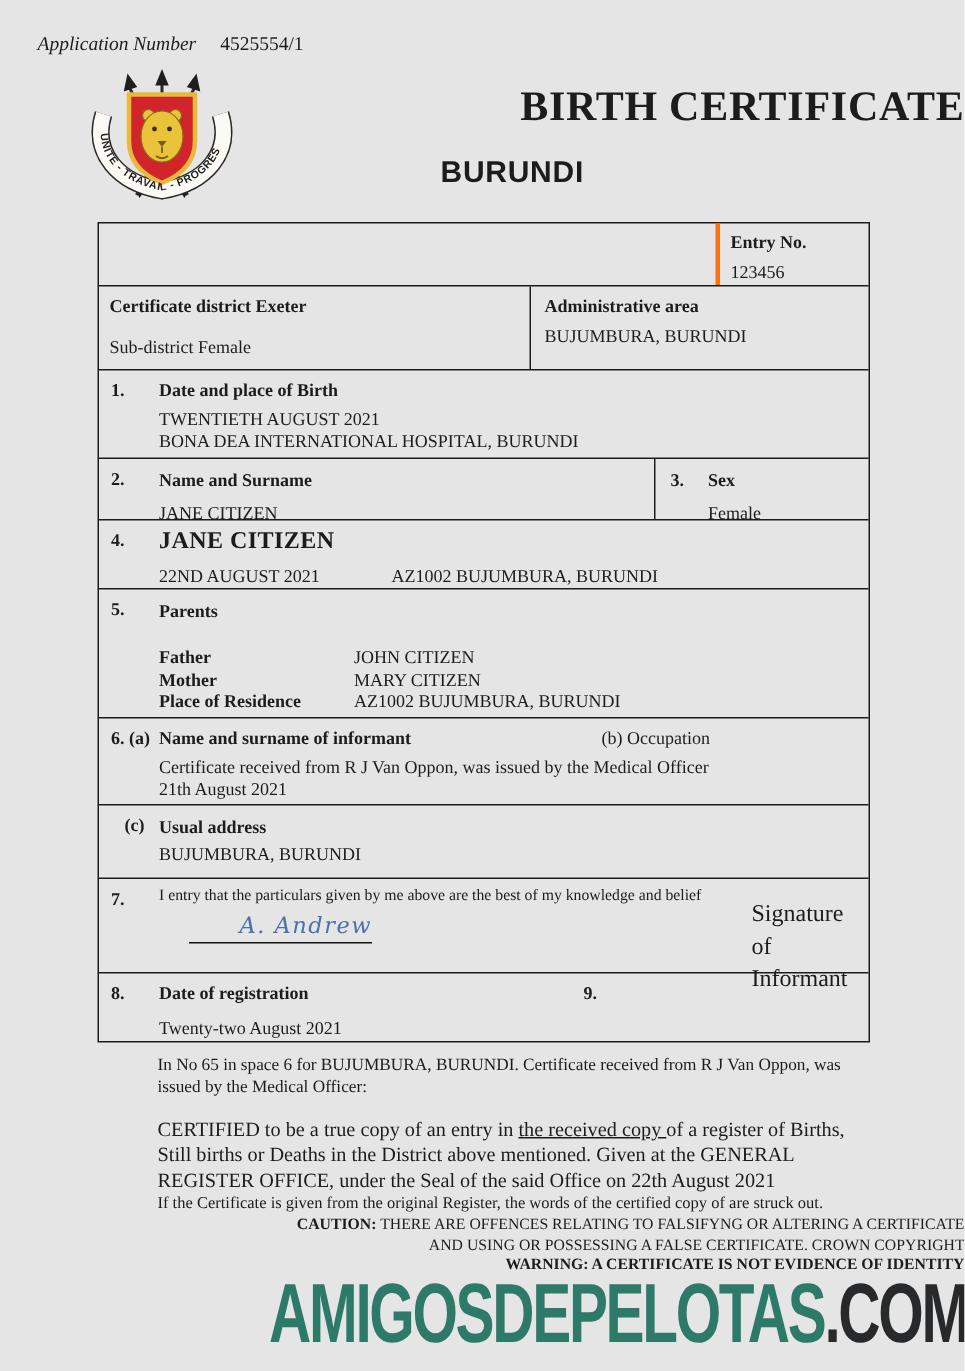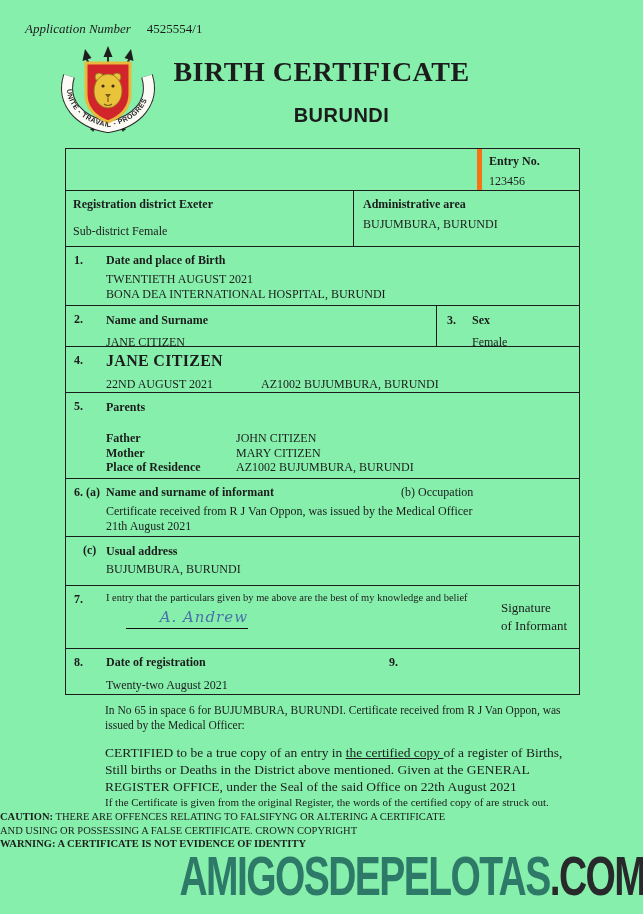--- a/index.html
+++ b/index.html
@@ -1,30 +1,30 @@
 <!DOCTYPE html>
 <html><head>
 <meta charset="utf-8">
 <style>
   html, body { margin: 0; padding: 0; background: #ffffff; }
   .page {
     position: relative;
     width: 643px; height: 914px;
-    background: #86efac;
+    background: #e5e5e5;
     font-family: "Liberation Serif", serif;
     color: #1c1c1c;
     overflow: hidden;
   }
   
   .app-line { position: absolute; left: 25px; top: 21px; font-size: 13px; }
   .app-label { font-style: italic; margin-right: 16px; }
   .logo-box { position: absolute; left: 57px; top: 46px; width: 102px; height: 92px; }
   .doc-title {
     position: absolute; left: 0; top: 56px; width: 643px;
-    text-align: center; font-size: 28px; font-weight: bold; letter-spacing: 0.5px;
+    text-align: right; font-size: 28px; font-weight: bold; letter-spacing: 0.5px;
   }
   .doc-country {
     position: absolute; left: 0; top: 104px; width: 643px;
     text-align: center; font-family: "Liberation Sans", sans-serif;
     font-weight: bold; font-size: 20px; letter-spacing: 0.5px; padding-left: 20px;
   }
   
   .cert-table {
     position: absolute; left: 65px; top: 148px; width: 515px;
     border: 1.5px solid #1c1c1c; box-sizing: border-box;
@@ -32,21 +32,21 @@
   }
   .trow { position: relative; border-bottom: 1px solid #1c1c1c; box-sizing: border-box; }
   .trow:last-child { border-bottom: none; }
   .flexrow { display: flex; }
   .b { font-weight: bold; }
   .num { position: absolute; left: 8px; top: 6px; font-weight: bold; }
   .indent { margin-left: 40px; }
   
   .row-a { height: 42px; }
   .row-a .cell-blank { flex: 1; }
-  .row-a .cell-entry { width: 102px; border-left: 5px solid #f97316; padding: 5px 7px; box-sizing: border-box; }
+  .row-a .cell-entry { width: 102px; border-left: 3px solid #f97316; padding: 5px 7px; box-sizing: border-box; }
   .row-a .entry-value { margin-top: 5px; font-weight: normal; }
   
   .row-b { height: 56px; }
   .row-b .cell-reg { width: 287px; padding: 6px 7px; box-sizing: border-box; position: relative; }
   .row-b .subdistrict { position: absolute; left: 7px; bottom: 7px; font-weight: normal; }
   .row-b .cell-admin { flex: 1; border-left: 1px solid #1c1c1c; padding: 6px 9px; box-sizing: border-box; }
   .row-b .admin-value { margin-top: 5px; }
   
   .row-1 { height: 59px; }
   .row-1 .lbl { padding-top: 6px; }
@@ -84,34 +84,34 @@
   .row-7 { height: 63px; }
   .row-7 .statement { padding-top: 6px; font-size: 10.5px; }
   .row-7 .sig-block {
     margin-left: 60px; margin-top: 5px; width: 122px; text-align: right;
     border-bottom: 1.5px solid #111;
   }
   .row-7 .signature {
     font-family: "DejaVu Serif", serif; font-style: italic;
     color: #4a72a8; font-size: 15px; padding-bottom: 2px; letter-spacing: 1px;
   }
-  .row-7 .sig-labels { position: absolute; left: 435px; top: 13px; font-size: 13px; line-height: 1.35; }
+  .row-7 .sig-labels { position: absolute; left: 435px; top: 13px; font-size: 16px; line-height: 1.35; }
   
   .row-89 { height: 45px; }
   .row-89 .lbl { padding-top: 6px; }
   .row-89 .val { margin-top: 8px; }
   .row-89 .num9 { position: absolute; left: 323px; top: 6px; font-weight: bold; }
   .row-89 .right-col { position: absolute; left: 363px; top: 6px; }
   .row-89 .right-col .val { margin-top: 8px; }
   
   .foot-para1 { position: absolute; left: 105px; top: 703px; width: 472px; font-size: 11.5px; line-height: 1.3; }
   .foot-cert { position: absolute; left: 105px; top: 744px; width: 476px; font-size: 13.5px; line-height: 1.26; }
   .foot-cert .ul { text-decoration: underline; }
   .foot-note { font-size: 11px; margin-top: 1px; font-family: Liberation Serif, serif; }
-  .caution { position: absolute; left: 0; top: 810px; width: 643px; text-align: left; font-size: 10.5px; line-height: 1.3; }
+  .caution { position: absolute; left: 0; top: 810px; width: 643px; text-align: right; font-size: 10.5px; line-height: 1.3; }
   .caution .warn { font-weight: bold; }
   .watermark {
     position: absolute; right: -2px; top: 843px;
     font-family: "Liberation Sans", sans-serif; font-weight: bold;
     font-size: 50px; letter-spacing: -2px; white-space: nowrap;
     transform: scale(0.78, 1.12); transform-origin: right top;
   }
   .wm-main { color: #2e7a68; }
   .wm-tld { color: #28292b; }
 </style>
@@ -169,21 +169,21 @@
     <div class="trow row-a flexrow">
       <div class="cell-blank"></div>
       <div class="cell-entry">
         <div class="b">Entry No.</div>
         <div class="entry-value">123456</div>
       </div>
     </div>
 
     <div class="trow row-b flexrow">
       <div class="cell-reg">
-        <div class="b">Registration district Exeter</div>
+        <div class="b">Certificate district Exeter</div>
         <div class="subdistrict">Sub-district Female</div>
       </div>
       <div class="cell-admin">
         <div class="b">Administrative area</div>
         <div class="admin-value">BUJUMBURA, BURUNDI</div>
       </div>
     </div>
 
     <div class="trow row-1">
       <span class="num">1.</span>
@@ -268,21 +268,21 @@
       <div class="indent lbl b">Date of registration</div>
       <div class="indent val">Twenty-two August 2021</div>
       <span class="num9">9.</span>
     </div>
 
   </div>
 
   <div class="foot-para1">In No 65 in space 6 for BUJUMBURA, BURUNDI.  Certificate received from R J Van Oppon, was issued by the Medical Officer:</div>
 
   <div class="foot-cert">
-    <div><span>CERTIFIED to be a true copy of an entry in </span><span class="ul">the certified copy </span><span>of a register of Births, Still births or Deaths in the District above mentioned. Given at the GENERAL REGISTER OFFICE, under the Seal of the said Office on 22th August 2021</span></div>
+    <div><span>CERTIFIED to be a true copy of an entry in </span><span class="ul">the received copy </span><span>of a register of Births, Still births or Deaths in the District above mentioned. Given at the GENERAL REGISTER OFFICE, under the Seal of the said Office on 22th August 2021</span></div>
     <div class="foot-note">If the Certificate is given from the original Register, the words of the certified copy of are struck out.</div>
   </div>
 
   <div class="caution">
     <div><span class="warn">CAUTION:</span><span> THERE ARE OFFENCES RELATING TO FALSIFYNG OR ALTERING A CERTIFICATE</span></div>
     <div>AND USING OR POSSESSING A FALSE CERTIFICATE. CROWN COPYRIGHT</div>
     <div class="warn">WARNING: A CERTIFICATE IS NOT EVIDENCE OF IDENTITY</div>
   </div>
 
   <div class="watermark">

